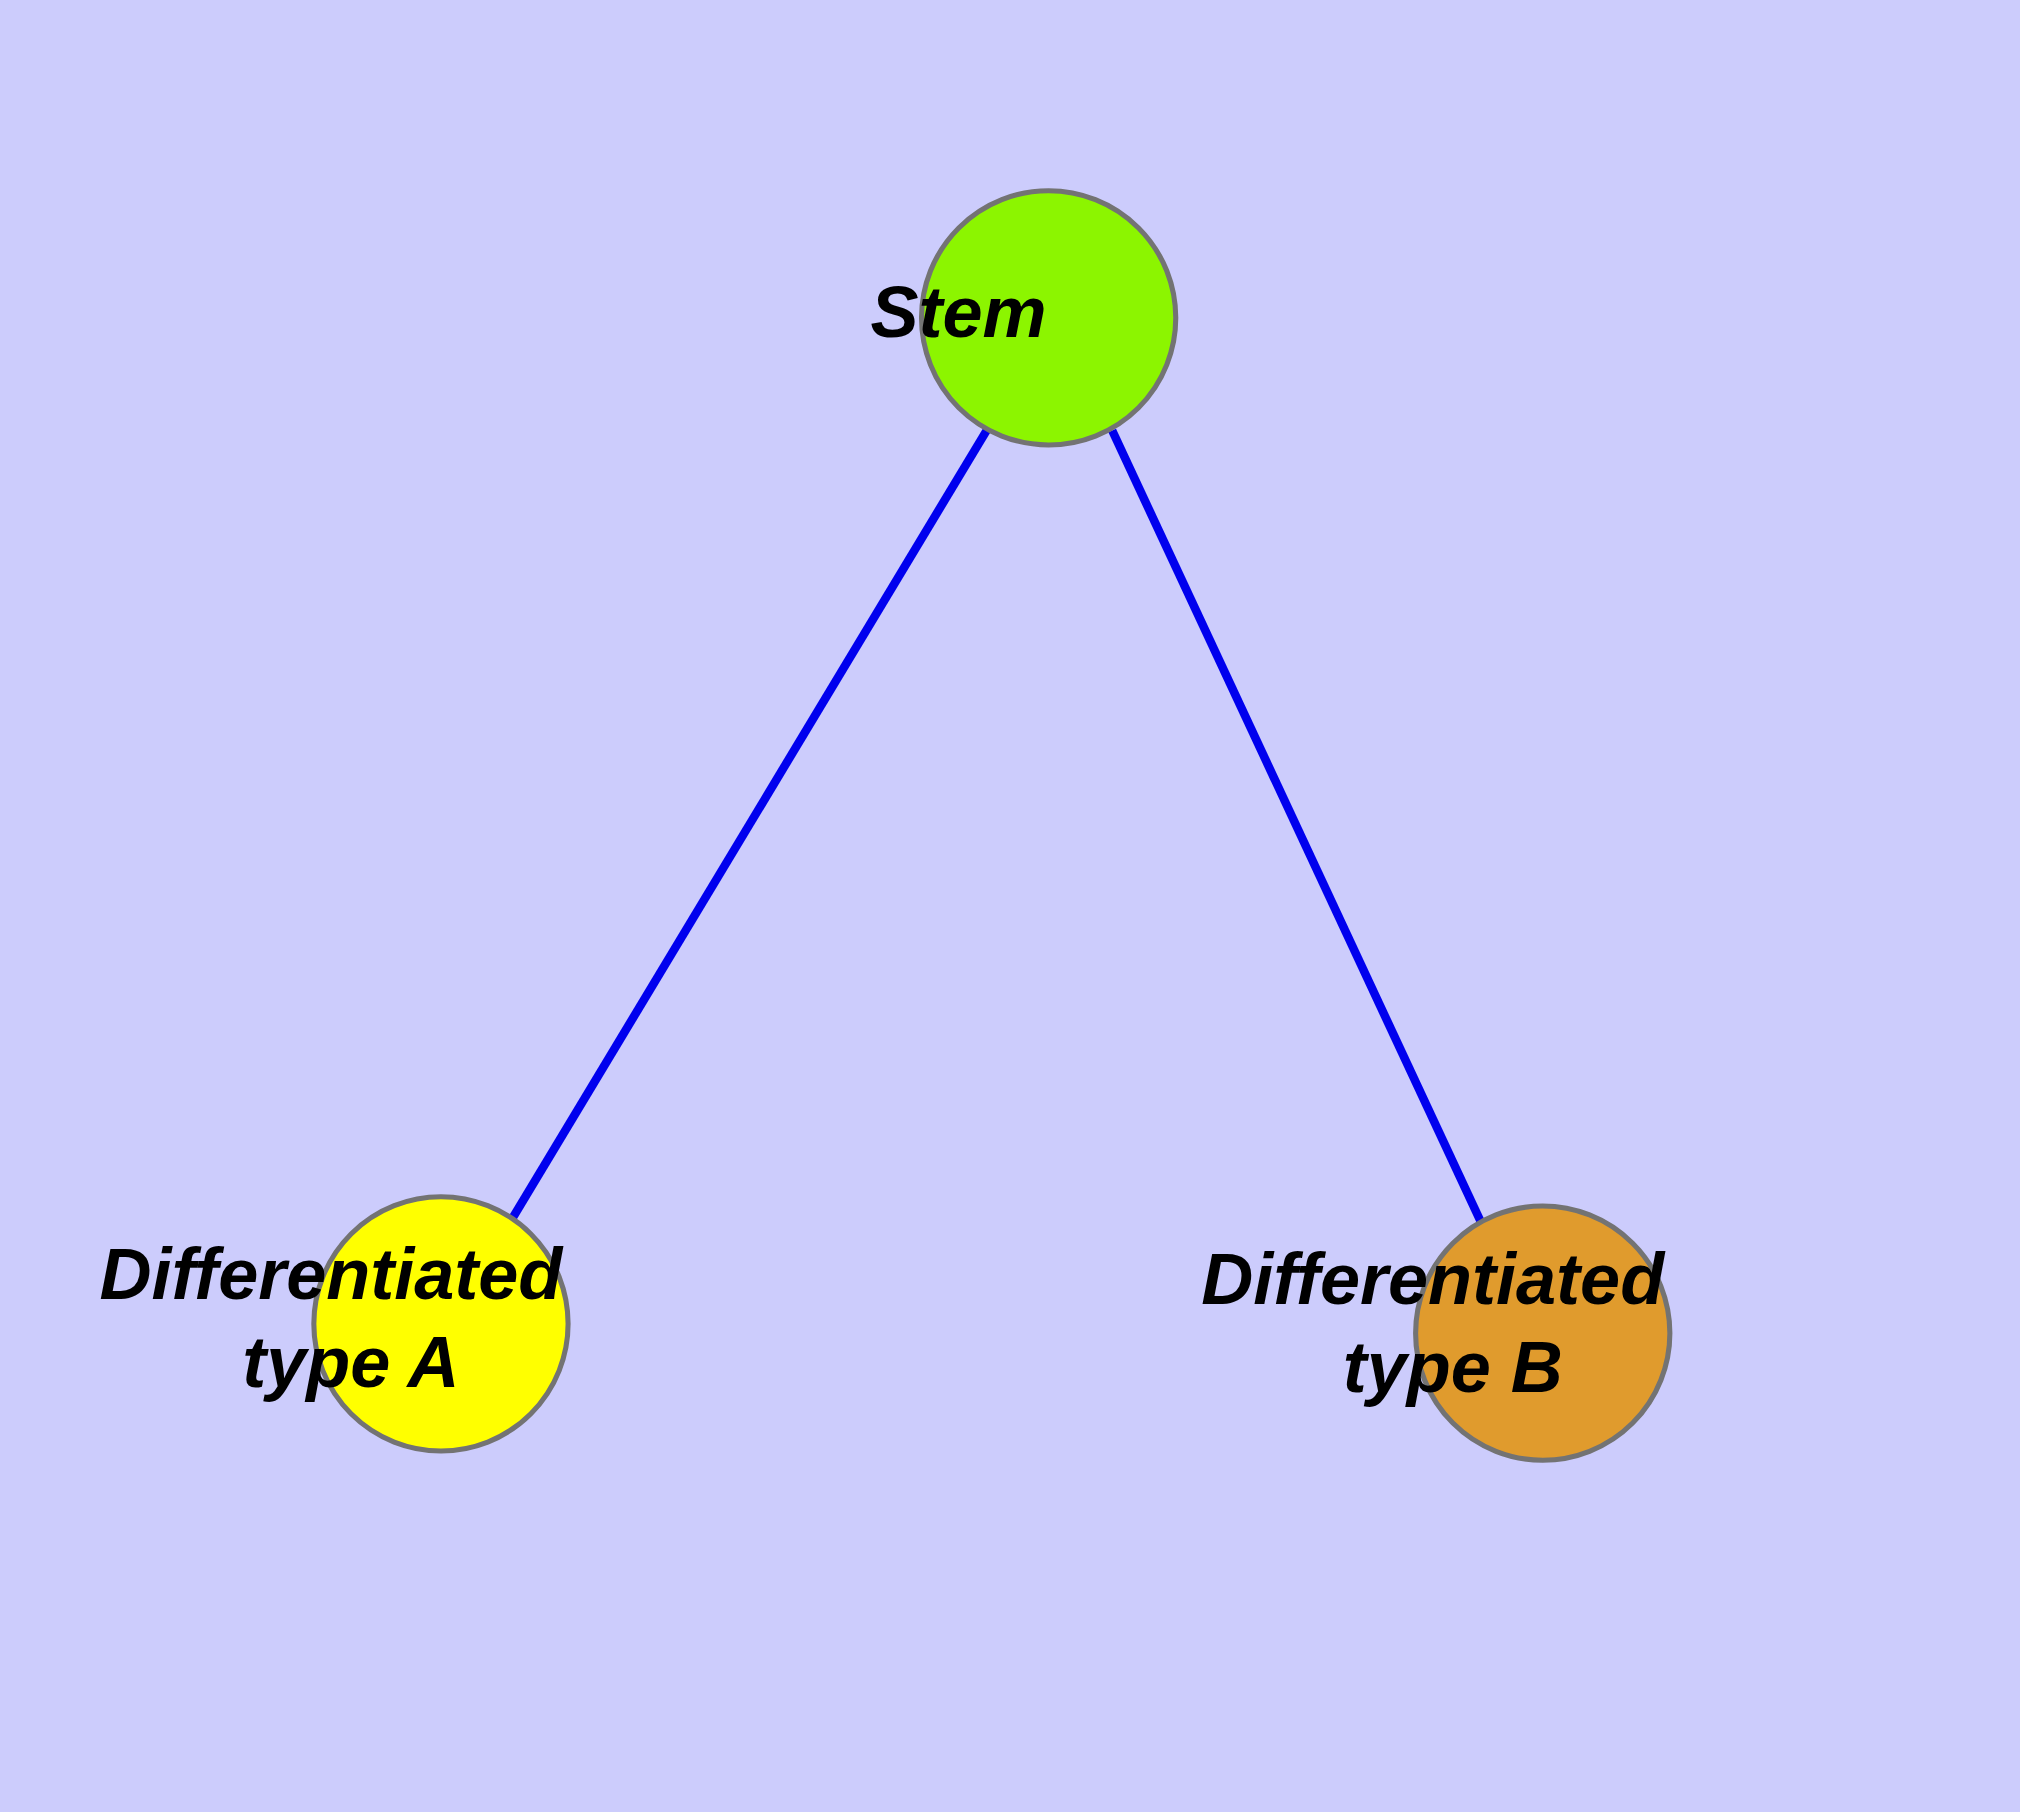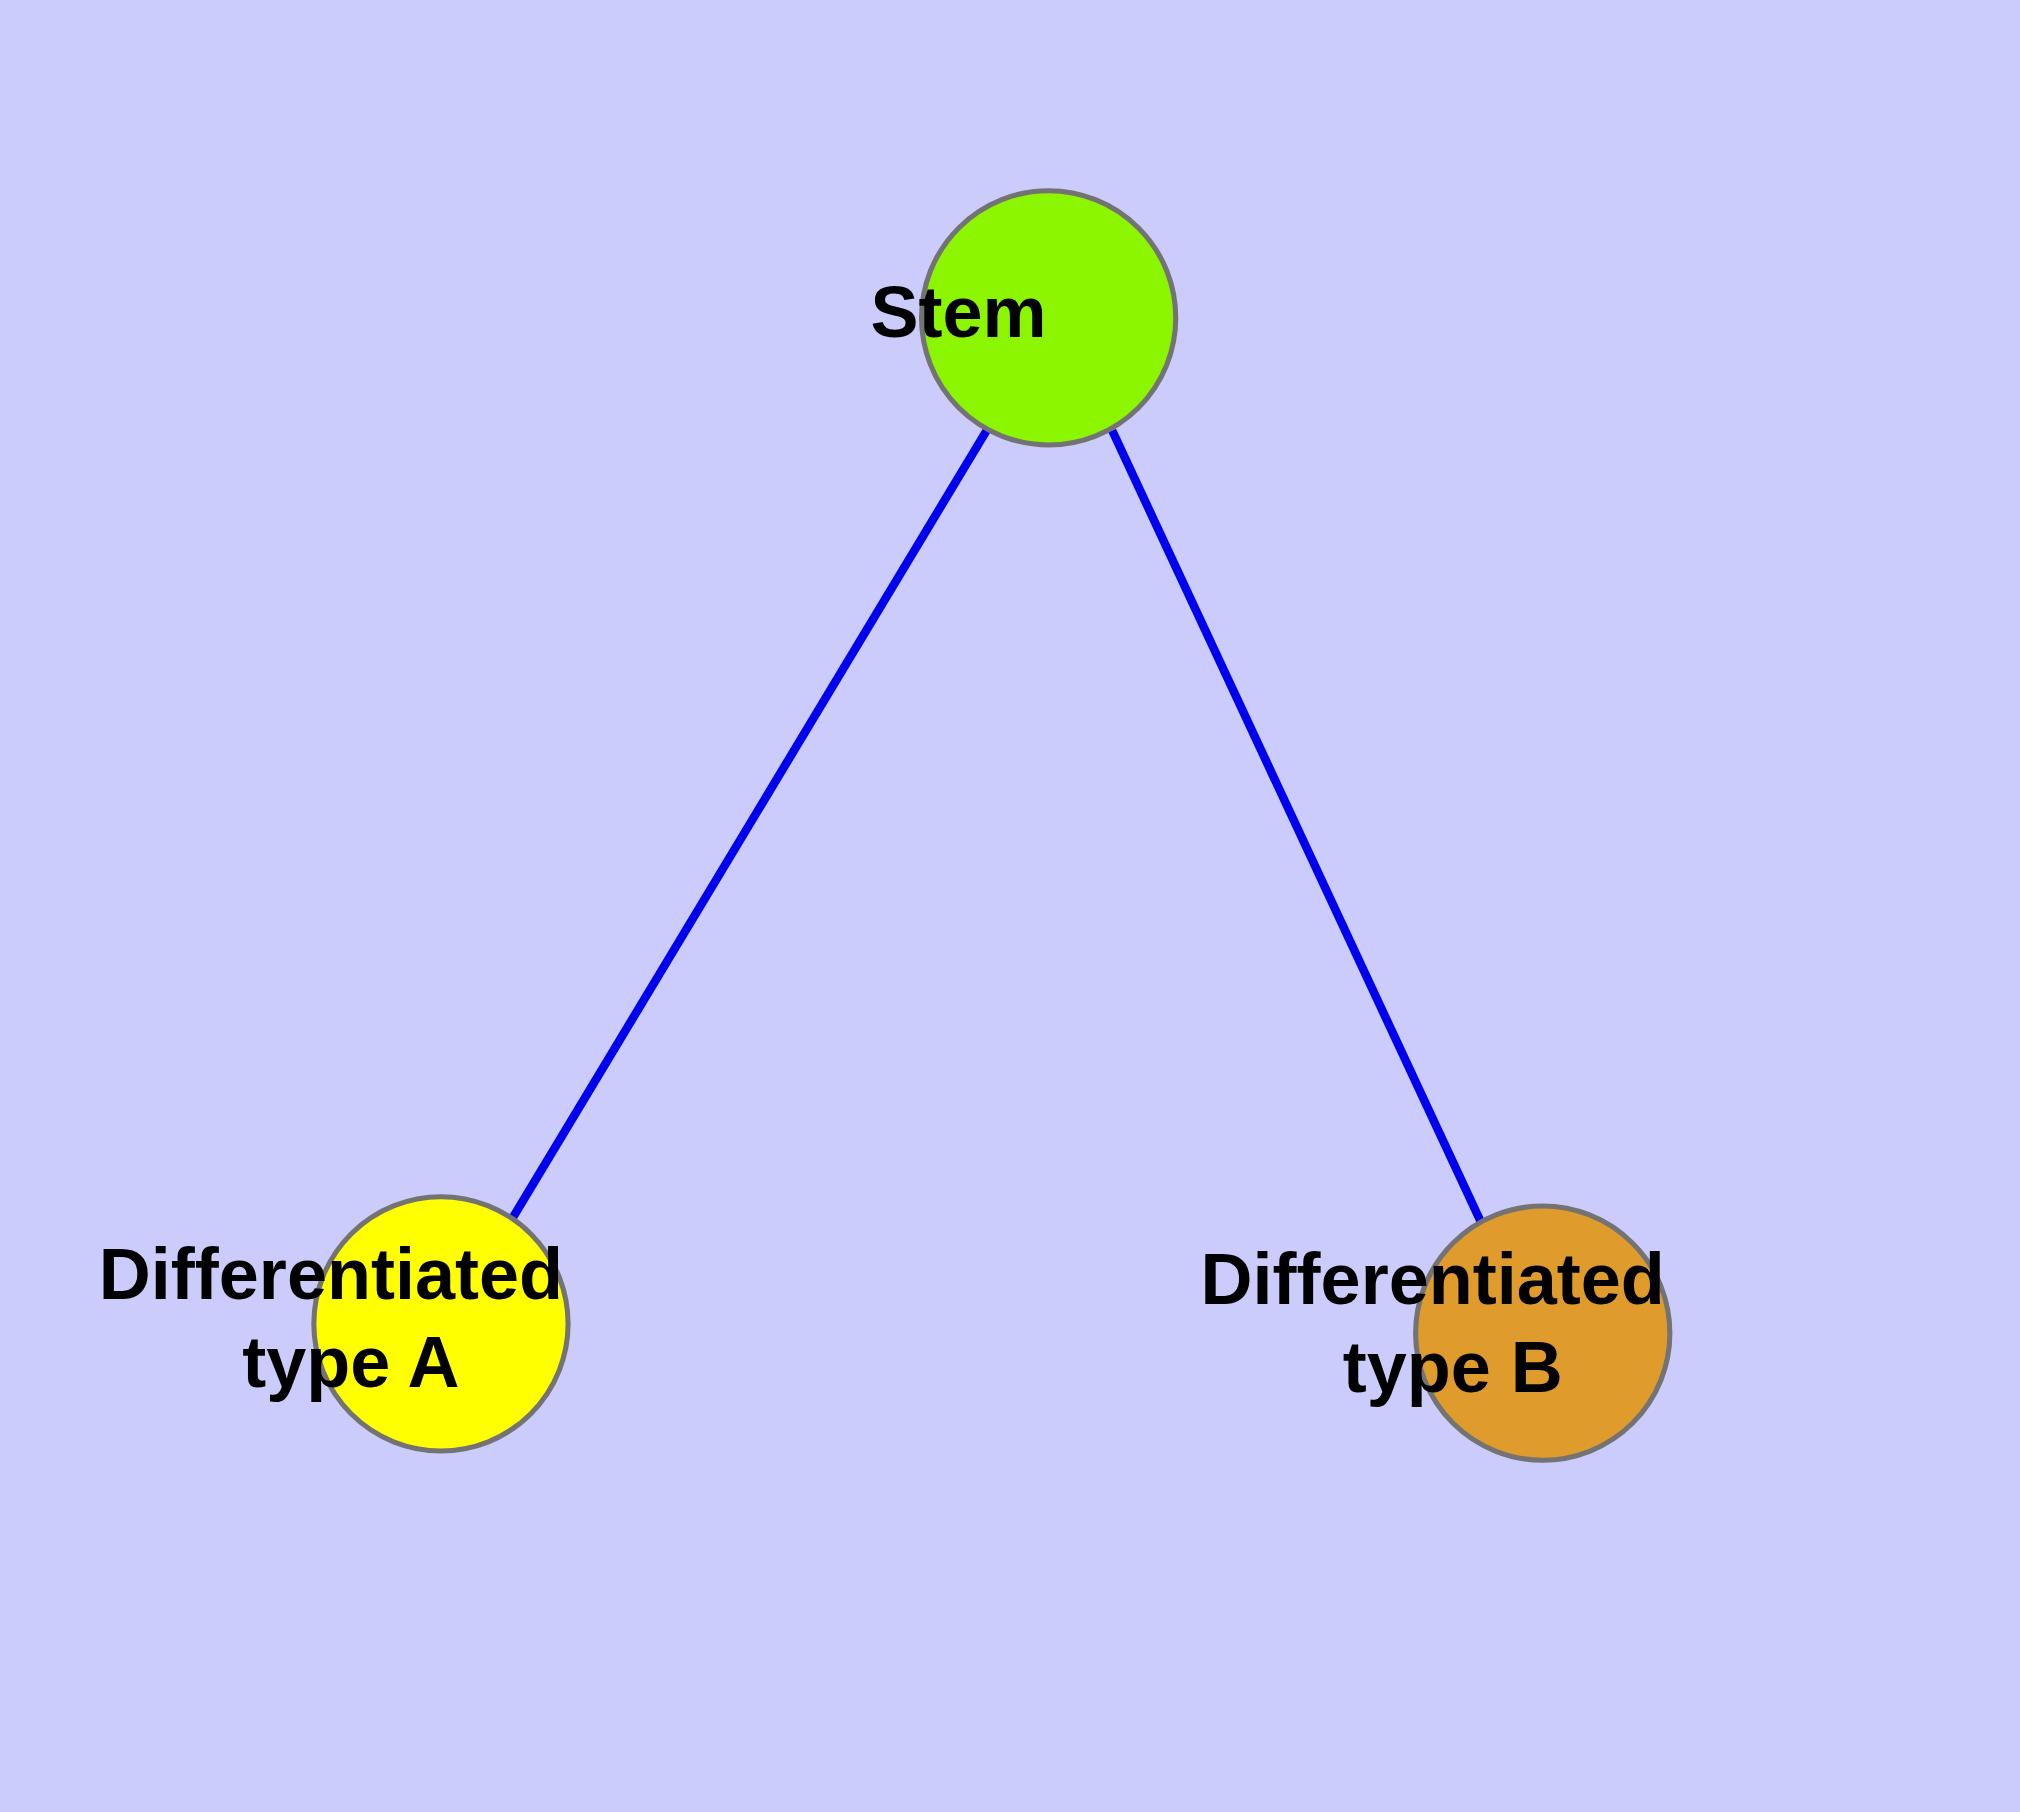--- a/index.html
+++ b/index.html
@@ -7,20 +7,21 @@
     margin: 0;
     padding: 0;
     background: #ffffff;
   }
   #canvas {
     position: relative;
     width: 2021px;
     height: 1812px;
     overflow: hidden;
     font-family: "Liberation Sans", "DejaVu Sans", sans-serif;
+    font-style: italic;
   }
   #bg-rect {
     position: absolute;
     left: 0;
     top: 0;
     width: 2021px;
     height: 1812px;
     background: #ccccfc;
   }
   #graph-svg {

